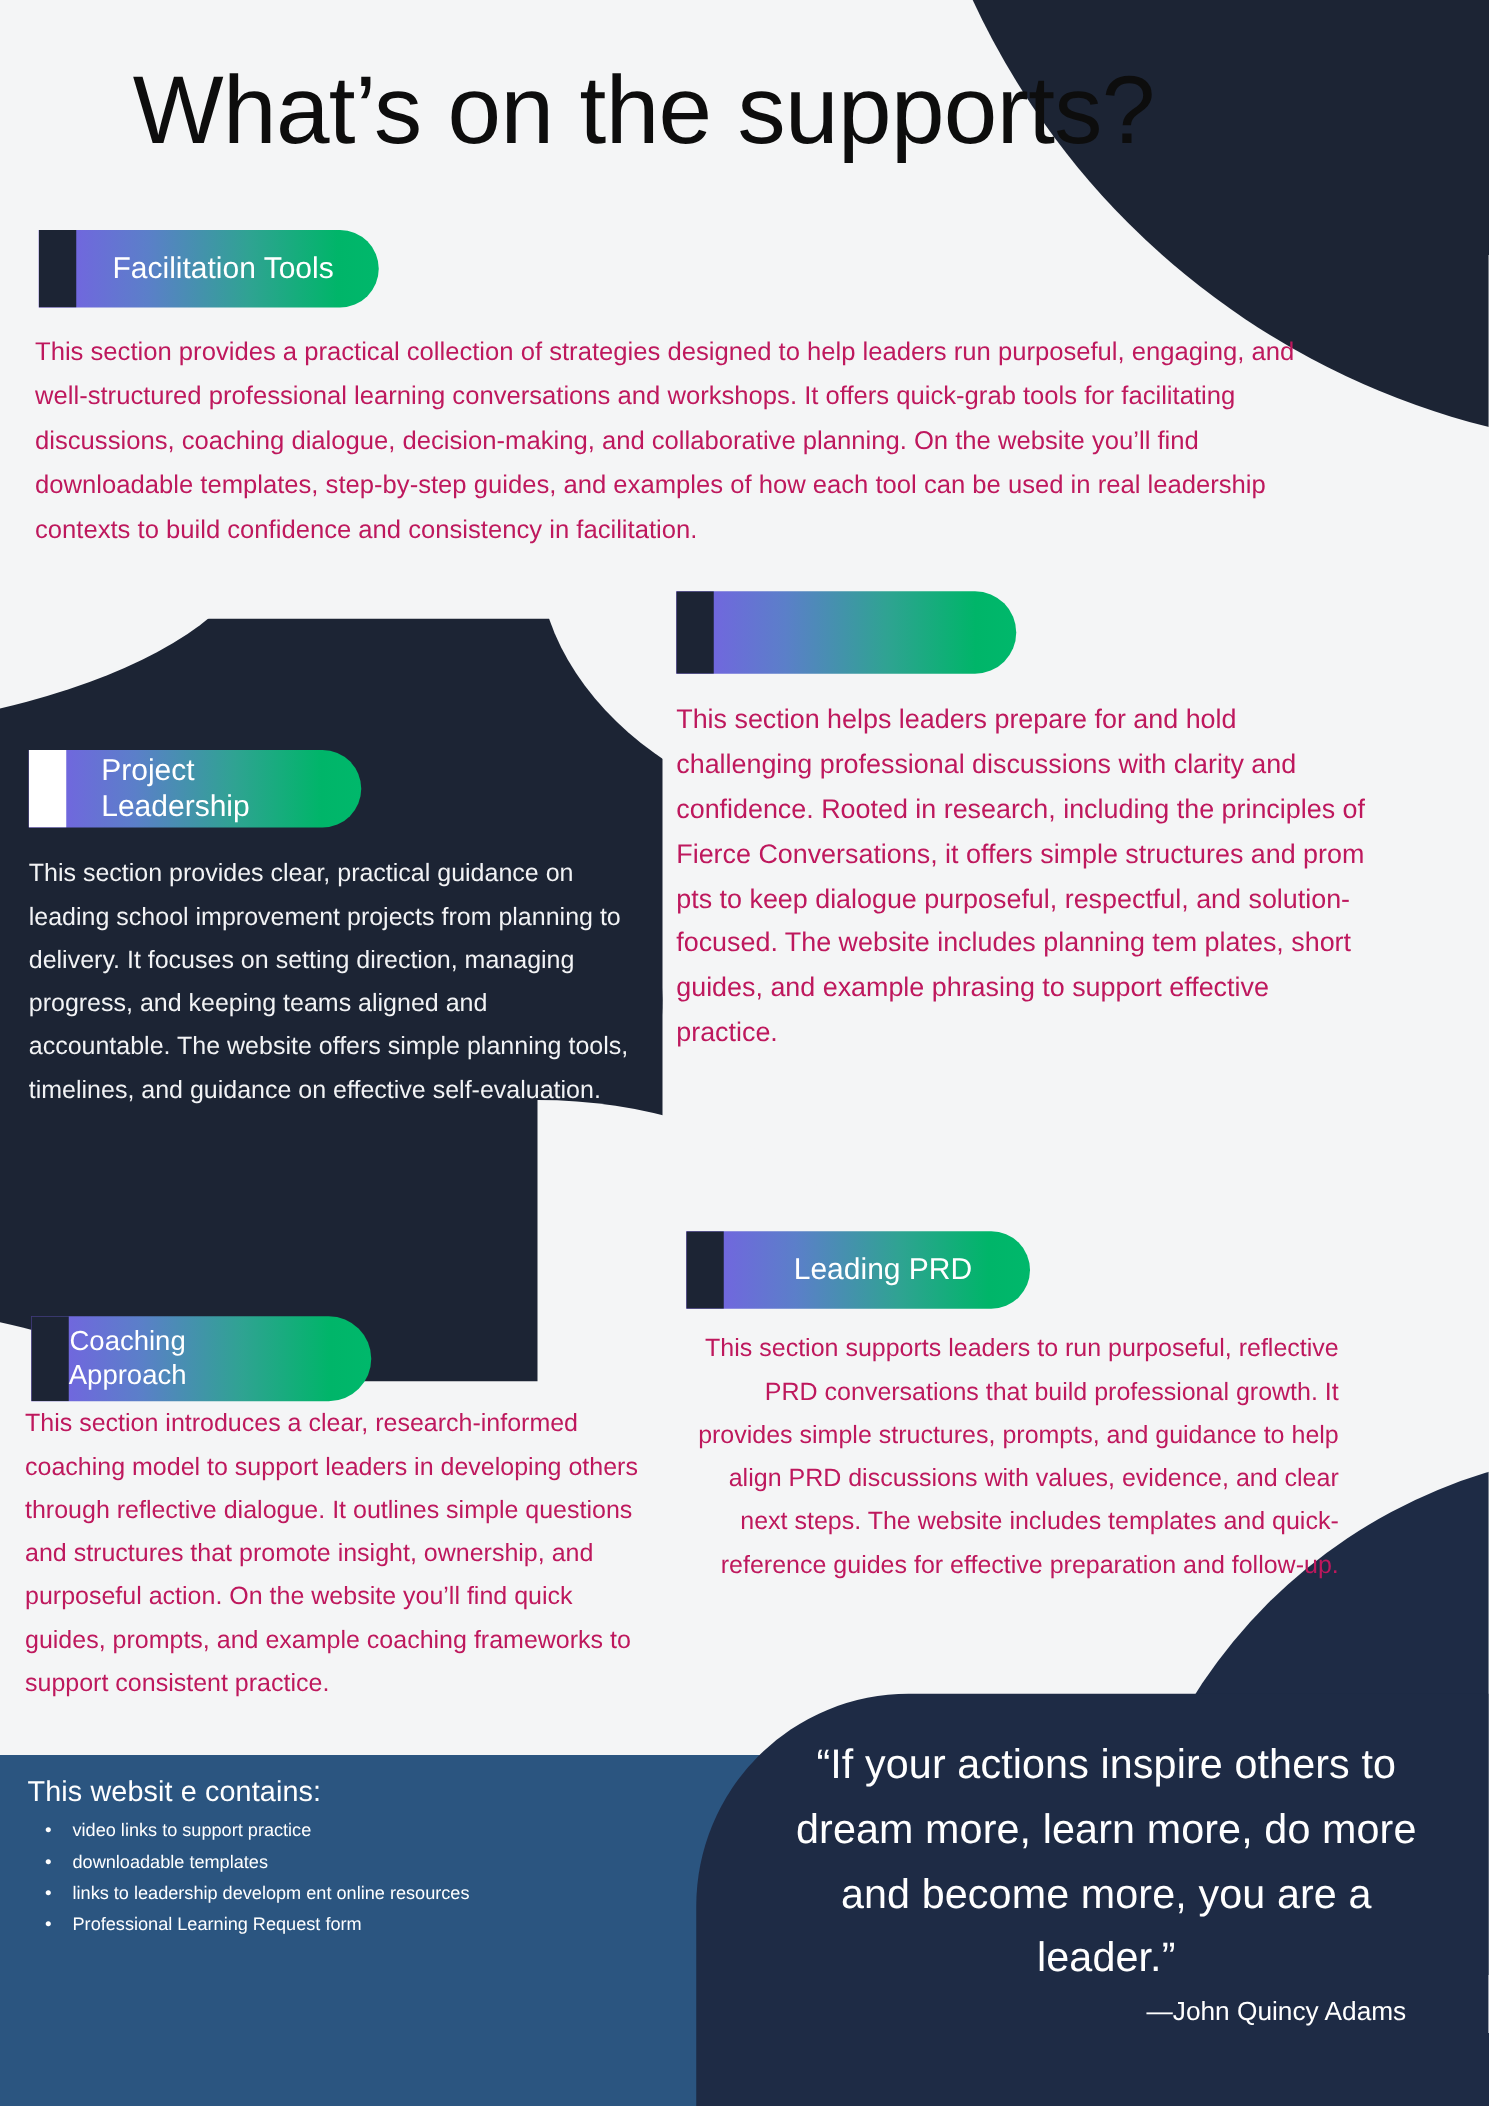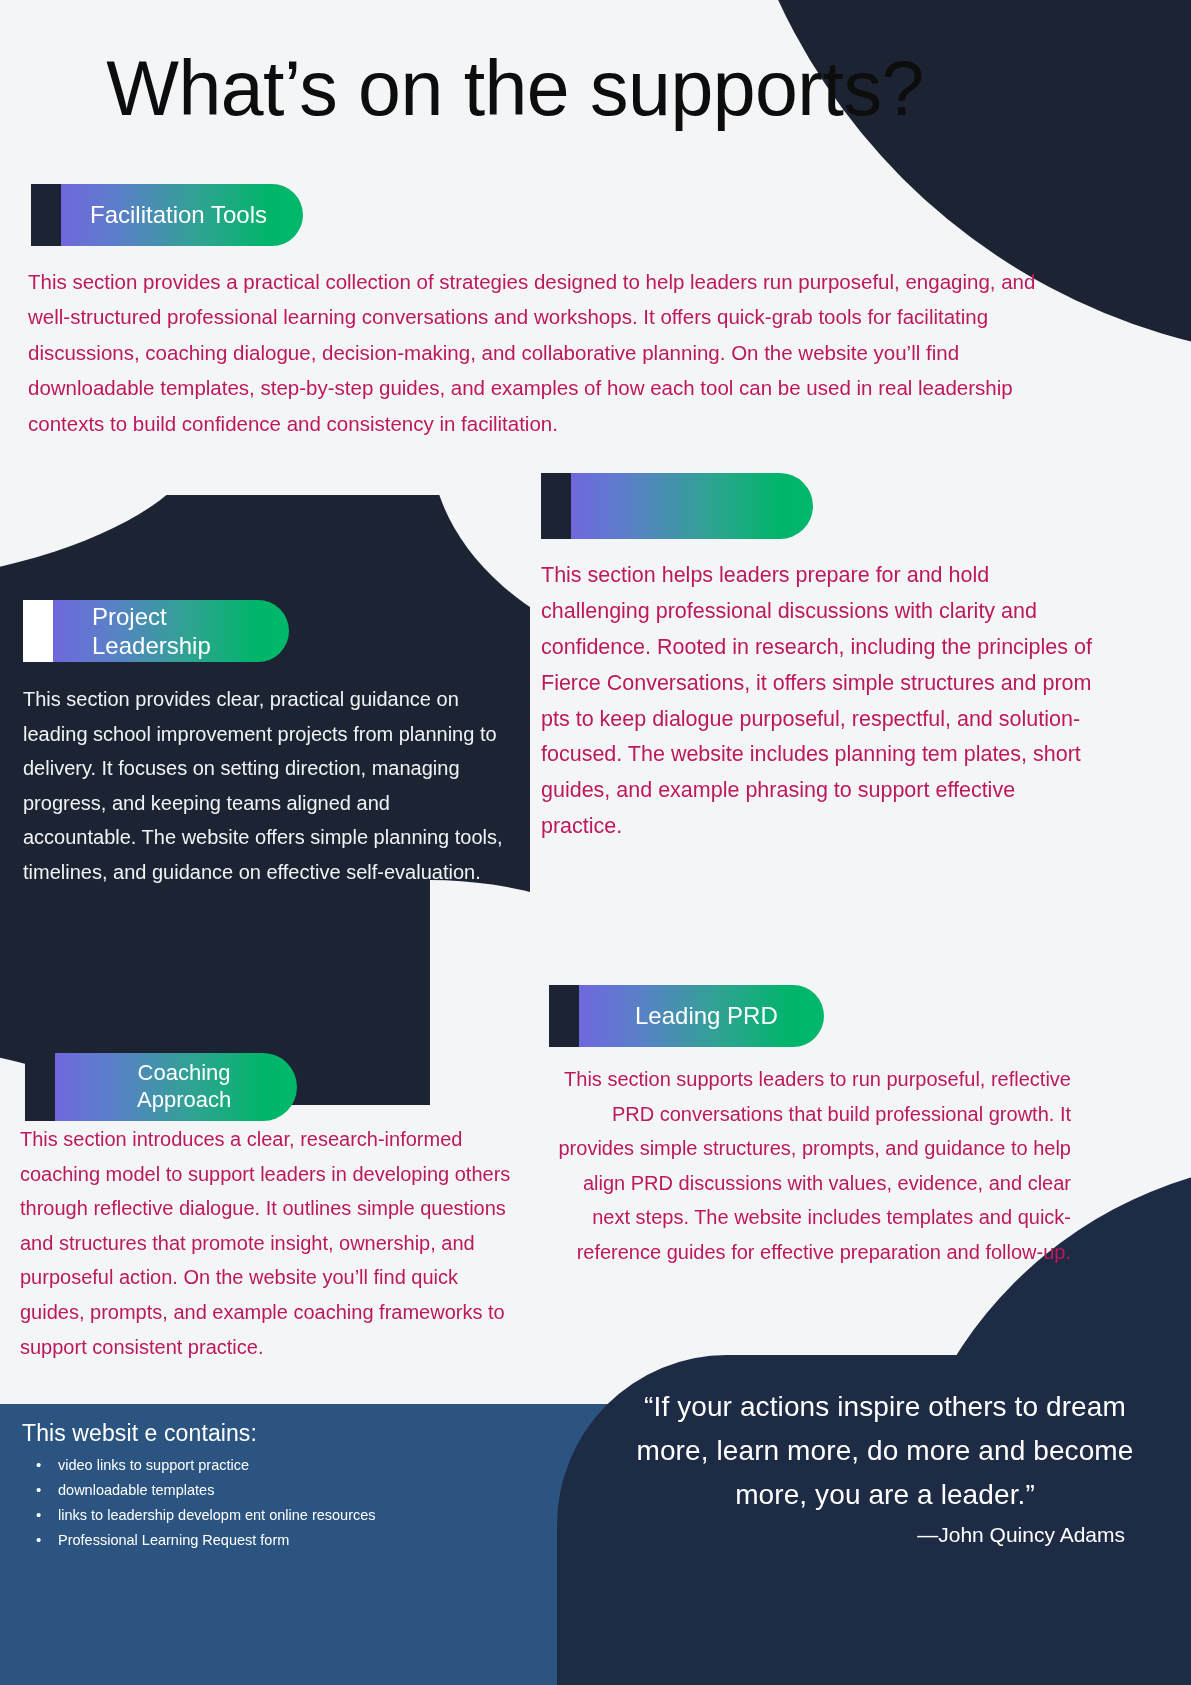--- a/index.html
+++ b/index.html
@@ -133,21 +133,21 @@
     top: 1355px;
     width: 634px;
     height: 330px;
     background: #1e2b45;
     border-radius: 170px 0 0 0;
     color: #ffffff;
     text-align: center;
     padding: 30px 38px 0 60px;
   }
   .panel-quote .quote-text {
-    font-size: 28px;
+    font-size: 33px;
     line-height: 1.57;
     letter-spacing: .1px;
   }
   .panel-quote .quote-attr {
     margin-top: 6px;
     font-size: 21px;
     text-align: right;
     padding-right: 28px;
   }
 
@@ -195,27 +195,27 @@
   .badge.two-line .badge-label { font-size: 22px; text-align: center; }
 
   
   #badge-facilitation { top: 184px; left: 31px; width: 272px; }
   #badge-facilitation .badge-label { padding-left: 29px; }
 
   #badge-difficult { top: 473px; left: 541px; width: 272px; height: 66px; }
   #badge-difficult .badge-label { padding-left: 62px; text-align: center; }
 
   #badge-project { top: 600px; left: 23px; width: 266px; }
-  #badge-project .badge-label { padding-left: 39px; }
+  #badge-project .badge-label { padding-left: 28px; }
 
   #badge-leading { top: 985px; left: 549px; width: 275px; }
   #badge-leading .badge-label { padding-left: 56px; }
 
   #badge-coaching { top: 1053px; left: 25px; width: 272px; height: 68px; }
-  #badge-coaching .badge-label { padding-left: 82px; text-align: center; }
+  #badge-coaching .badge-label { text-align: center; }
 
   
   .body-text {
     position: absolute;
     color: #be185d;
     line-height: 1.62;
   }
   .body-text.on-dark { color: #f2f3f5; }
 
   #text-facilitation {

